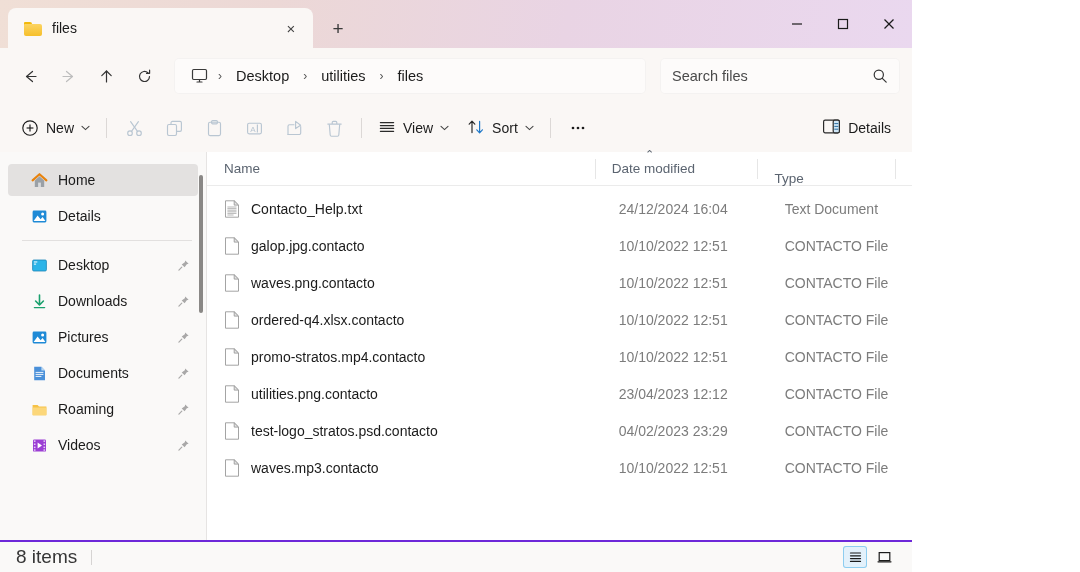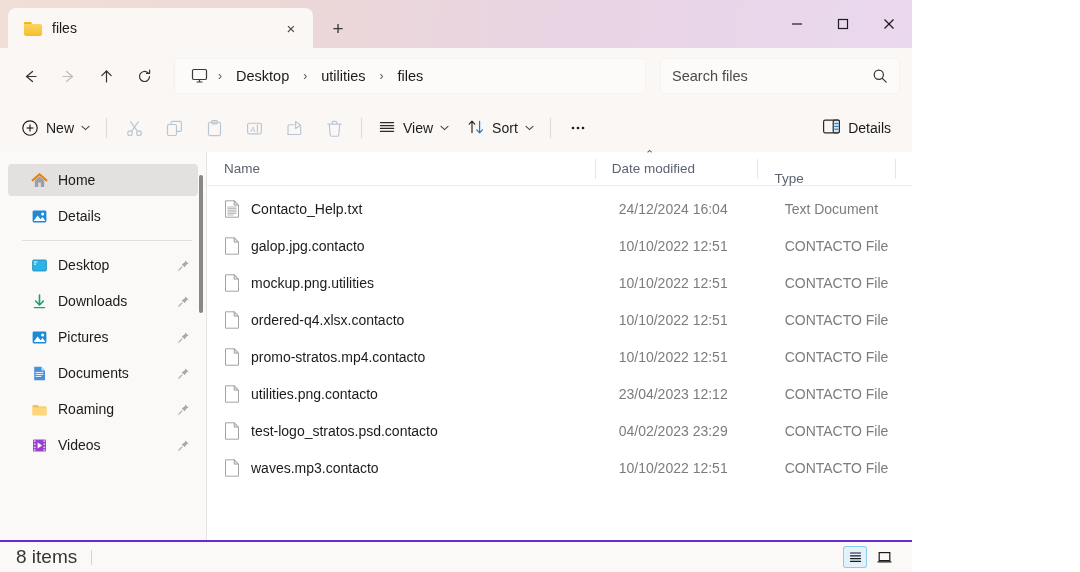--- a/index.html
+++ b/index.html
@@ -586,21 +586,21 @@
         </div>
 
         <div class="row">
           <div class="cell c-name">
             <span class="ficon">
               <svg width="16" height="18" viewBox="0 0 16 18">
                   <path d="M1.5 0.8 H10.2 L14.5 5.1 V17.2 H1.5 Z" fill="#ffffff" stroke="#9a9a9a" stroke-width="0.9"></path>
                   <path d="M10.2 0.8 L14.5 5.1 H10.2 Z" fill="#e4e4e4" stroke="#9a9a9a" stroke-width="0.9"></path>
                 </svg>
             </span>
-            <span>mockup.png.utilities</span>
+            <span>waves.png.contacto</span>
           </div>
           <div class="cell c-date">10/10/2022 12:51</div>
           <div class="cell c-type">CONTACTO File</div>
         </div>
 
         <div class="row">
           <div class="cell c-name">
             <span class="ficon">
               <svg width="16" height="18" viewBox="0 0 16 18">
                   <path d="M1.5 0.8 H10.2 L14.5 5.1 V17.2 H1.5 Z" fill="#ffffff" stroke="#9a9a9a" stroke-width="0.9"></path>

